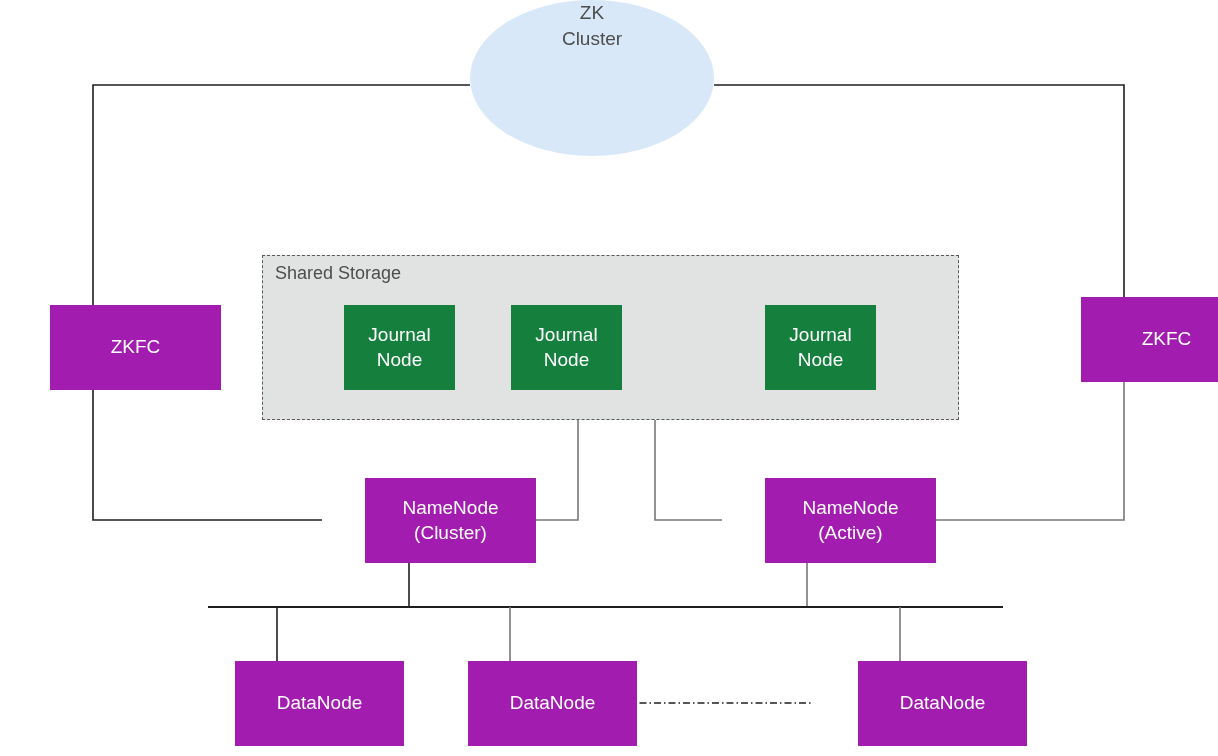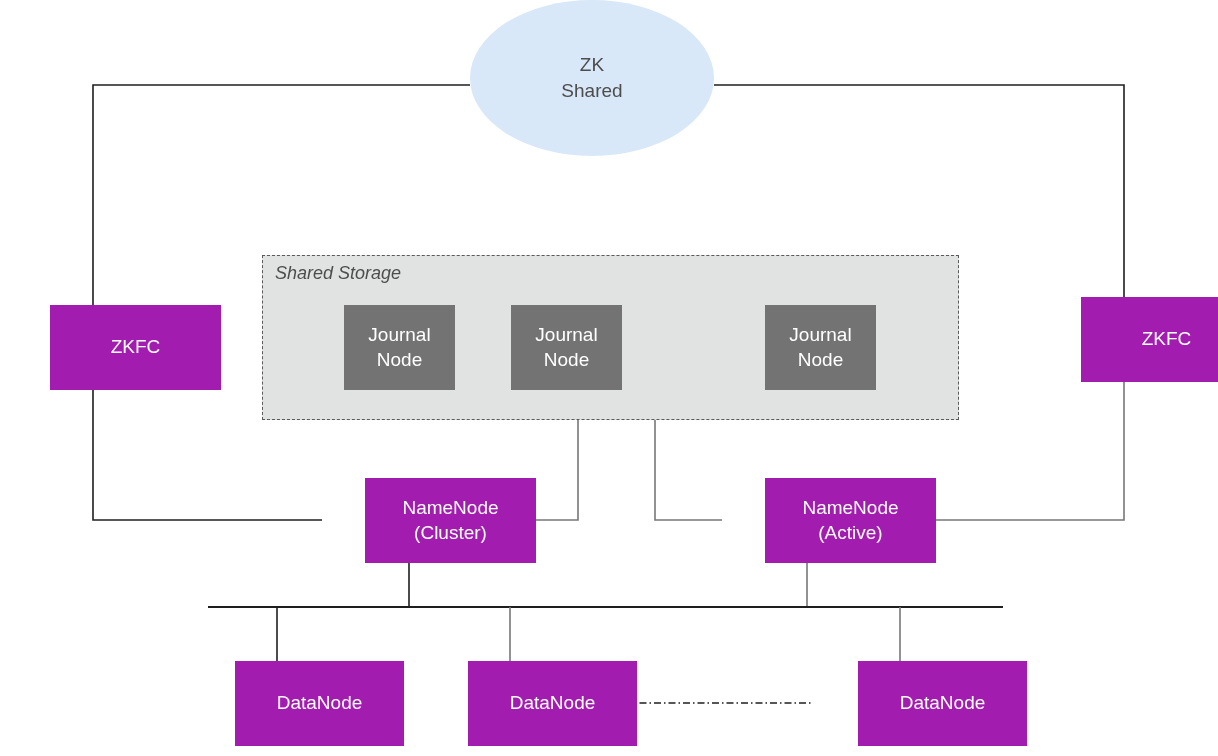--- a/index.html
+++ b/index.html
@@ -35,53 +35,52 @@
     line-height: 1.28;
     z-index: 5;
   }
   .node-green {
     background: #a21caf;
     color: #ffffff;
     font-size: 19px;
     margin-left: 43px;
   }
   .node-blue {
-    background: #737373;
+    background: #15803d;
     color: #ffffff;
     font-size: 19px;
   }
   .ellipse {
     position: absolute;
     background: #d8e8f8;
     border-radius: 50%;
     display: flex;
     flex-direction: column;
     align-items: center;
-    justify-content: center;
+    justify-content: flex-start;
     text-align: center;
     color: #4d4d4d;
     font-size: 19px;
     line-height: 1.35;
     z-index: 5;
   }
   .group-box {
     position: absolute;
     box-sizing: border-box;
     background: #e1e3e3;
     border: 1.5px dashed #5a5a5a;
     z-index: 2;
   }
   .group-label {
     position: absolute;
     left: 12px;
     top: 7px;
     color: #4d4d4d;
     font-size: 18px;
     white-space: nowrap;
-    font-style: italic;
   }
   .line-1 { display: block; }
   .line-2 { display: block; }
 </style>
 </head>
 <body>
 
 <div id="canvas">
 
   <svg id="wires" viewBox="0 0 1218 756" xmlns="http://www.w3.org/2000/svg">
@@ -108,21 +107,21 @@
     <path d="M 510 607 L 510 661" fill="none" stroke="#777777" stroke-width="1.6"></path>
     <path d="M 900 607 L 900 661" fill="none" stroke="#777777" stroke-width="1.6"></path>
 
     <path d="M 625 345 L 765 345" fill="none" stroke="#555555" stroke-width="1.4" stroke-dasharray="7 3 1.5 3"></path>
 
     <path d="M 596 703 L 813 703" fill="none" stroke="#1f1f1f" stroke-width="1.4" stroke-dasharray="7 3 1.5 3"></path>
   </svg>
 
   <div class="ellipse" style="left:470px; top:0px; width:244px; height:156px;">
     <span class="line-1">ZK</span>
-    <span class="line-2">Shared</span>
+    <span class="line-2">Cluster</span>
   </div>
 
   <div class="node node-green" style="left:7px; top:305px; width:171px; height:85px;">
     <span>ZKFC</span>
   </div>
 
   <div class="node node-green" style="left:1038px; top:297px; width:171px; height:85px;">
     <span>ZKFC</span>
   </div>
 

